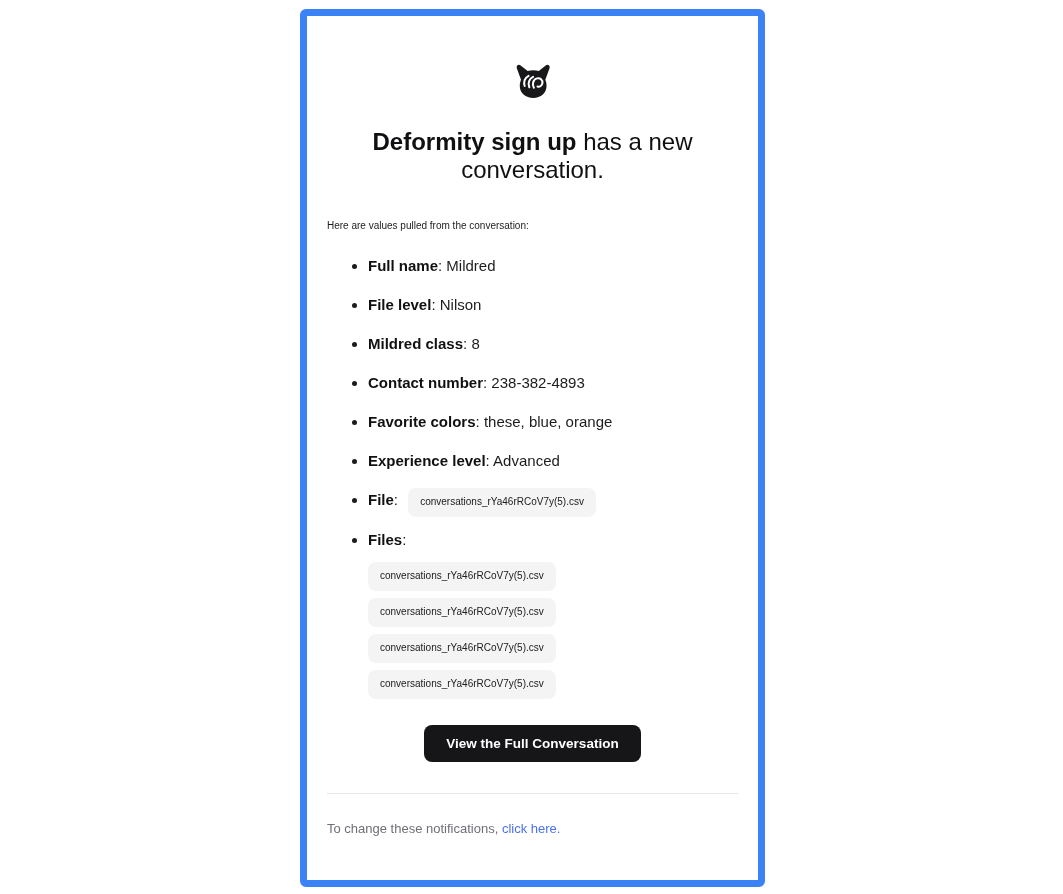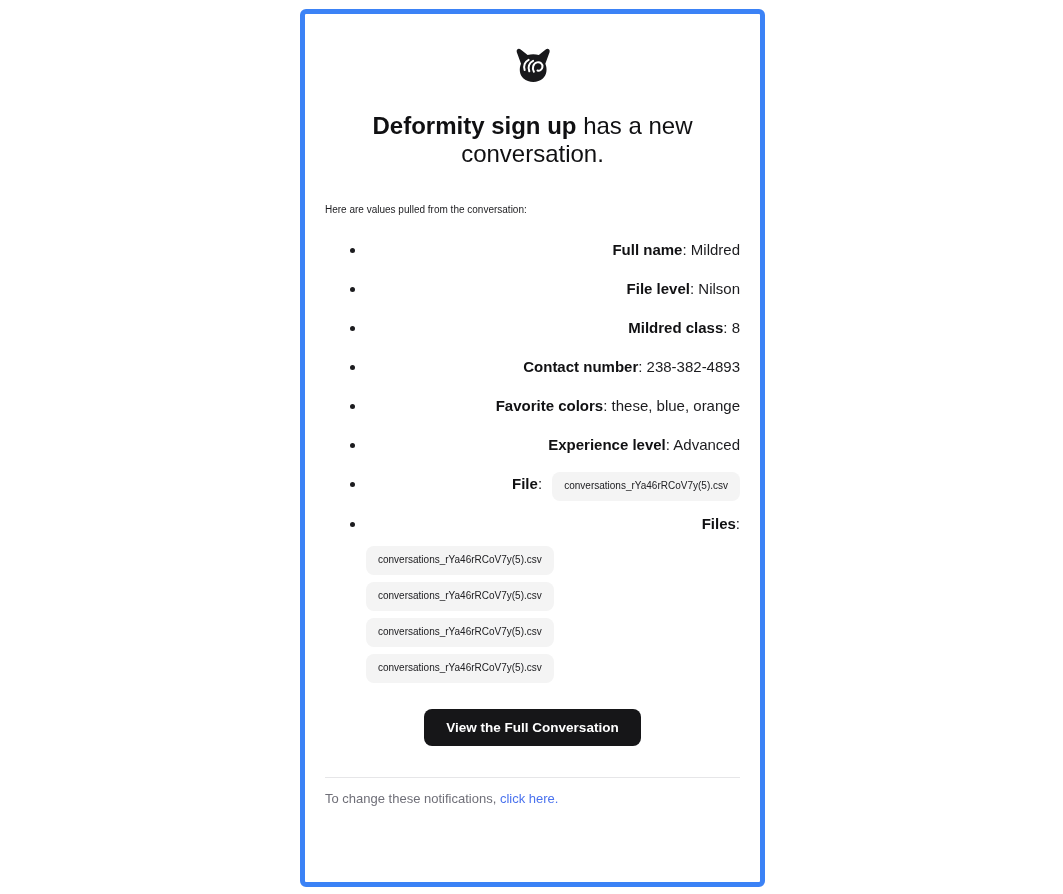--- a/index.html
+++ b/index.html
@@ -9,23 +9,23 @@
     font-family: "Liberation Sans", "DejaVu Sans", sans-serif;
     color: #18181b;
     position: relative;
     overflow: hidden;
   }
   .card {
     position: absolute;
     left: 300px; top: 9px;
     width: 465px; height: 878px;
     background: #ffffff;
-    border: 5px solid #3b82f6;
+    border: 7px solid #3b82f6;
     border-radius: 6px;
-    padding: 32px 20px 0 20px;
+    padding: 46px 20px 0 20px;
   }
   .logo-wrap { text-align: center; }
   .logo-wrap svg { width: 44px; height: 40px; display: inline-block; }
   .title {
     margin-top: 22px;
     padding: 0 38px;
     text-align: center;
     font-size: 24px;
     line-height: 28px;
     font-weight: 400;
@@ -41,21 +41,20 @@
   ul.fields {
     margin-top: 20px;
     padding-left: 41px;
     list-style: disc;
   }
   ul.fields li {
     font-size: 15px;
     line-height: 20px;
     margin-bottom: 19px;
     color: #1c1c1f;
-    text-align: right;
   }
   ul.fields li strong { font-weight: 700; color: #111113; }
   .badge {
     display: inline-block;
     background: #f4f4f4;
     border-radius: 8px;
     padding: 5px 12px 6px 12px;
     font-size: 10px;
     line-height: 18px;
     color: #202023;
@@ -76,21 +75,21 @@
     border: none;
     cursor: pointer;
     font-family: "Liberation Sans", "DejaVu Sans", sans-serif;
   }
   .divider {
     margin-top: 31px;
     border: none;
     border-top: 1px solid #e6e6e8;
   }
   .footer {
-    margin-top: 12px;
+    margin-top: 26px;
     font-size: 13px;
     line-height: 17px;
     color: #6f6f78;
   }
   .footer a.link {
     color: #4a72ee;
     text-decoration: none;
     cursor: pointer;
   }
   .footer .suffix { color: #4a72ee; }

